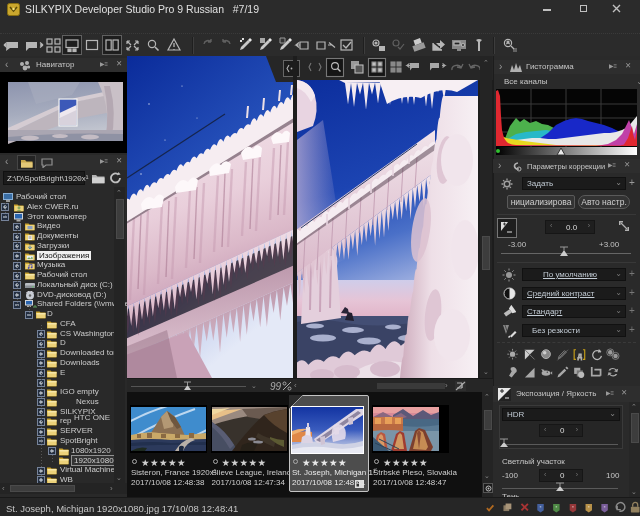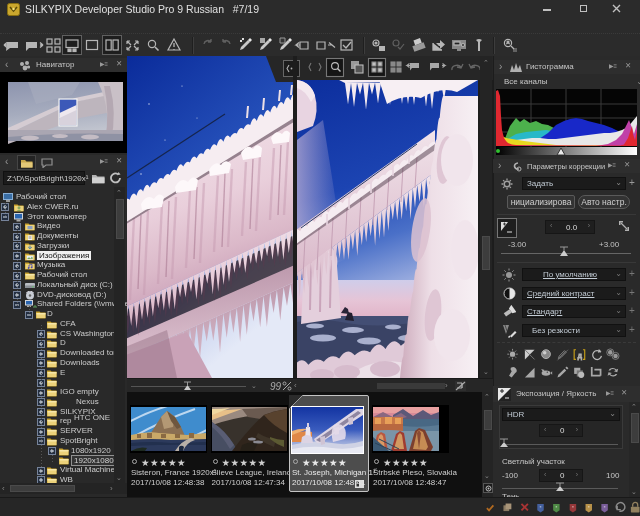--- a/index.html
+++ b/index.html
@@ -1098,20 +1098,21 @@
         </svg>
         <div class="abs f9" style="left:9px;top:90px;color:#c8c8c8;text-decoration:underline;">Тень</div>
       </div>
       <div class="abs" style="left:136px;top:346px;width:11px;height:95px;background:#262626;">
         <div class="abs" style="left:2px;top:1px;color:#888;font-size:7px;">⌃</div>
         <div class="abs" style="left:1.5px;top:11px;width:8px;height:30px;background:#3d3d3d;border:1px solid #4a4a4a;"></div>
         <div class="abs" style="left:2px;bottom:1px;color:#888;font-size:7px;">⌄</div>
       </div>
 </div>
 <div class="abs" style="left:0;top:497px;width:640px;height:19px;background:#262626;border-top:1px solid #191919;">
+<div class="abs" style="left:6px;top:5px;color:#c6c6c6;font-size:9.5px;">St. Joseph, Michigan 1920x1080.jpg 17/10/08 12:48:41</div>
 <svg class="abs" style="left:482px;top:0;" width="158" height="19">
         <g transform="translate(2,3) scale(0.72)">
 <path d="M4,10 l3,3 l6,-7" stroke="#b26a20" stroke-width="2.4" fill="none"></path>
 <g fill="#8a7a62">
             <rect x="27" y="6" width="8" height="8"></rect>
             <rect x="30" y="3.5" width="8" height="8" fill="#a89478"></rect>
           </g>
 <path d="M52,4 l9,9 m0,-9 l-9,9" stroke="#a83434" stroke-width="2.6"></path>
 <path d="M74,4 h9 v9 l-4.5,3 l-4.5,-3 z" fill="#44609e"></path>
           <circle cx="78.5" cy="8" r="1.2" fill="#fff" opacity="0.5"></circle>

